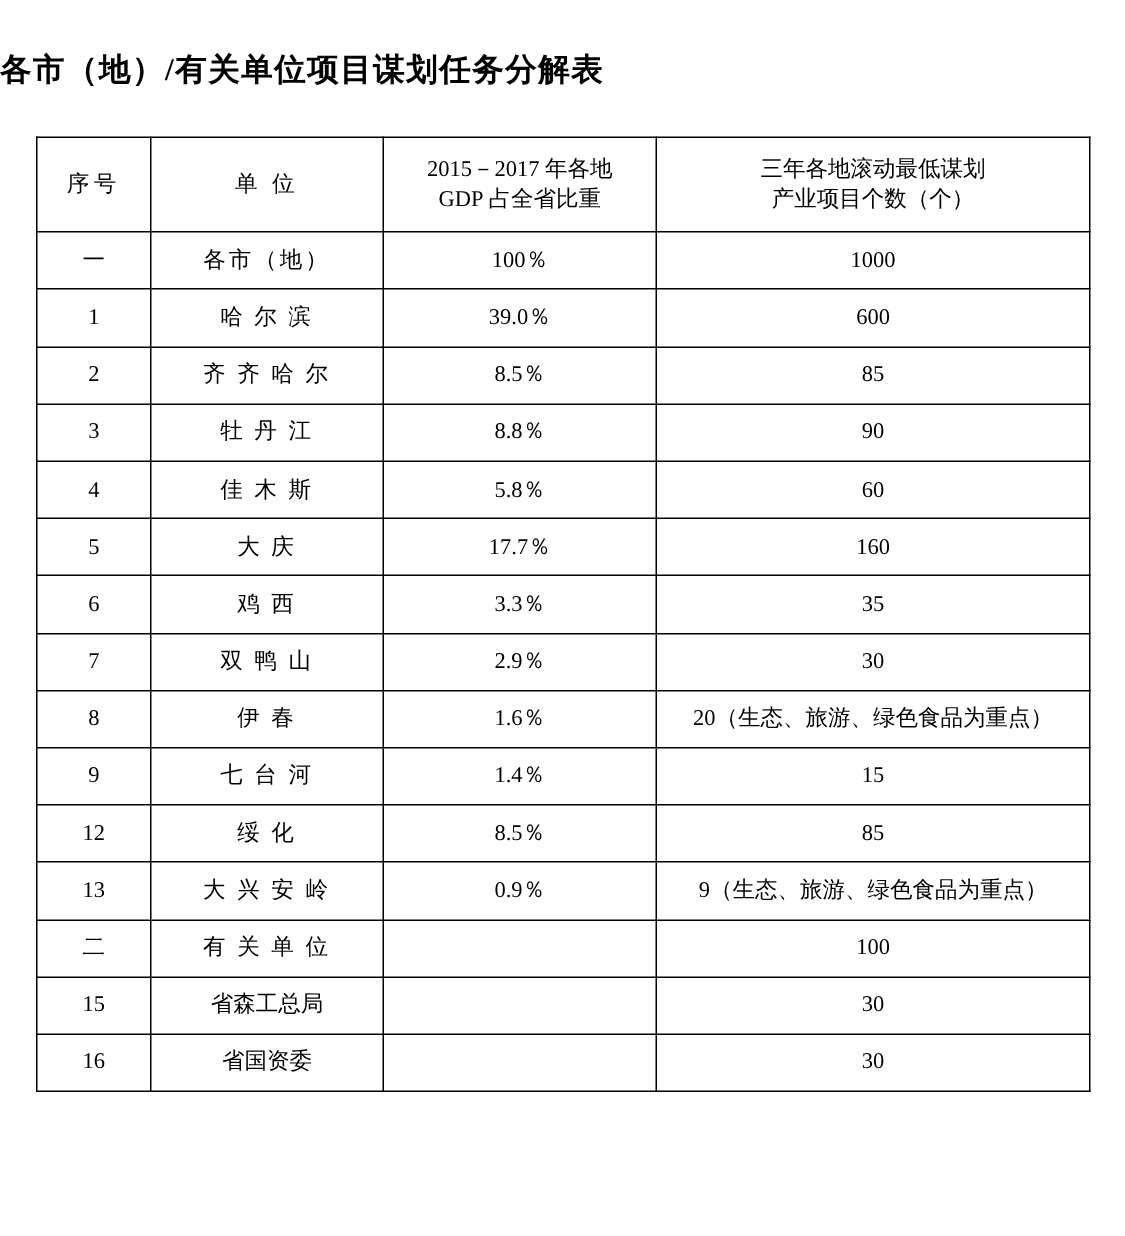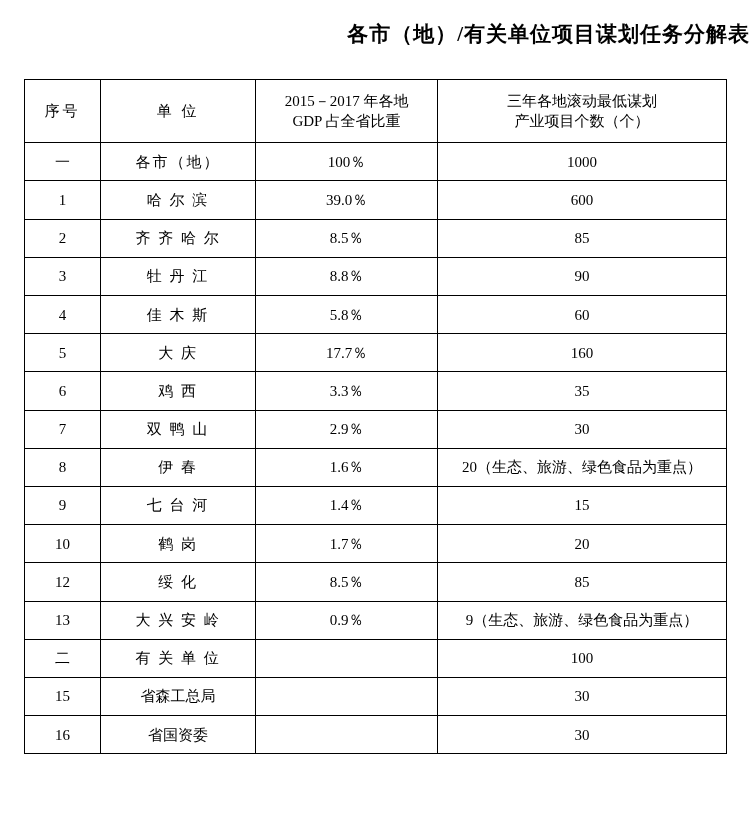--- a/index.html
+++ b/index.html
@@ -14,25 +14,25 @@
     color: #000000;
     -webkit-font-smoothing: antialiased;
   }
   .page {
     width: 750px;
     height: 824px;
     position: relative;
     box-sizing: border-box;
   }
   .doc-title {
-    text-align: right;
+    text-align: left;
     font-size: 21px;
     font-weight: bold;
     letter-spacing: 1px;
-    padding-top: 21px;
+    padding-top: 33px;
     padding-bottom: 0;
     line-height: 1.3;
     font-family: "Liberation Serif", "DejaVu Serif", serif;
   }
   .table-wrap {
     margin: 0 auto;
     padding-top: 31px;
     width: 702px;
   }
   table.main {
@@ -162,26 +162,20 @@
           <td class="num">1.6％</td>
           <td class="num small-note">20（生态、旅游、绿色食品为重点）</td>
         </tr>
         <tr>
           <td>9</td>
           <td class="sp3">七 台 河</td>
           <td class="num">1.4％</td>
           <td class="num">15</td>
         </tr>
         <tr>
-          <td>10</td>
-          <td class="sp3">鹤 岗</td>
-          <td class="num">1.7％</td>
-          <td class="num">20</td>
-        </tr>
-        <tr>
           <td>12</td>
           <td class="sp3">绥 化</td>
           <td class="num">8.5％</td>
           <td class="num">85</td>
         </tr>
         <tr>
           <td>13</td>
           <td class="sp3">大 兴 安 岭</td>
           <td class="num">0.9％</td>
           <td class="num small-note">9（生态、旅游、绿色食品为重点）</td>

